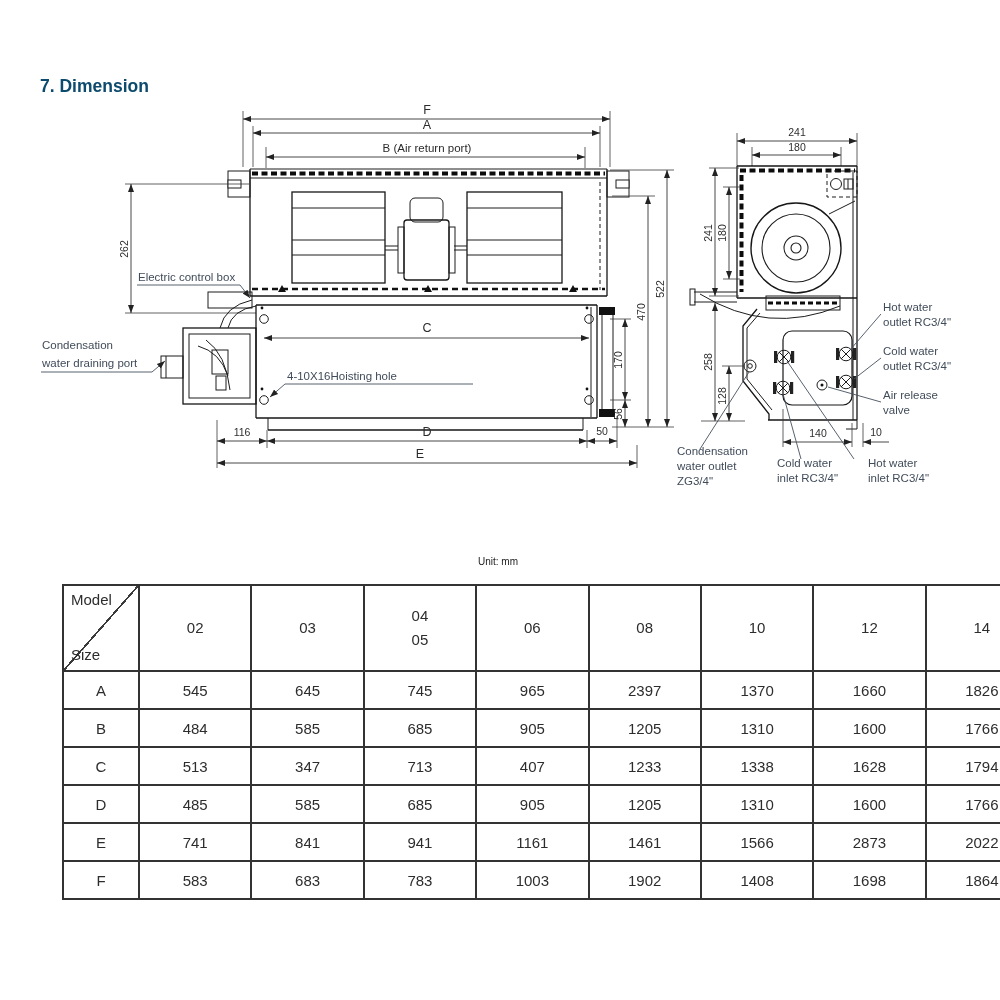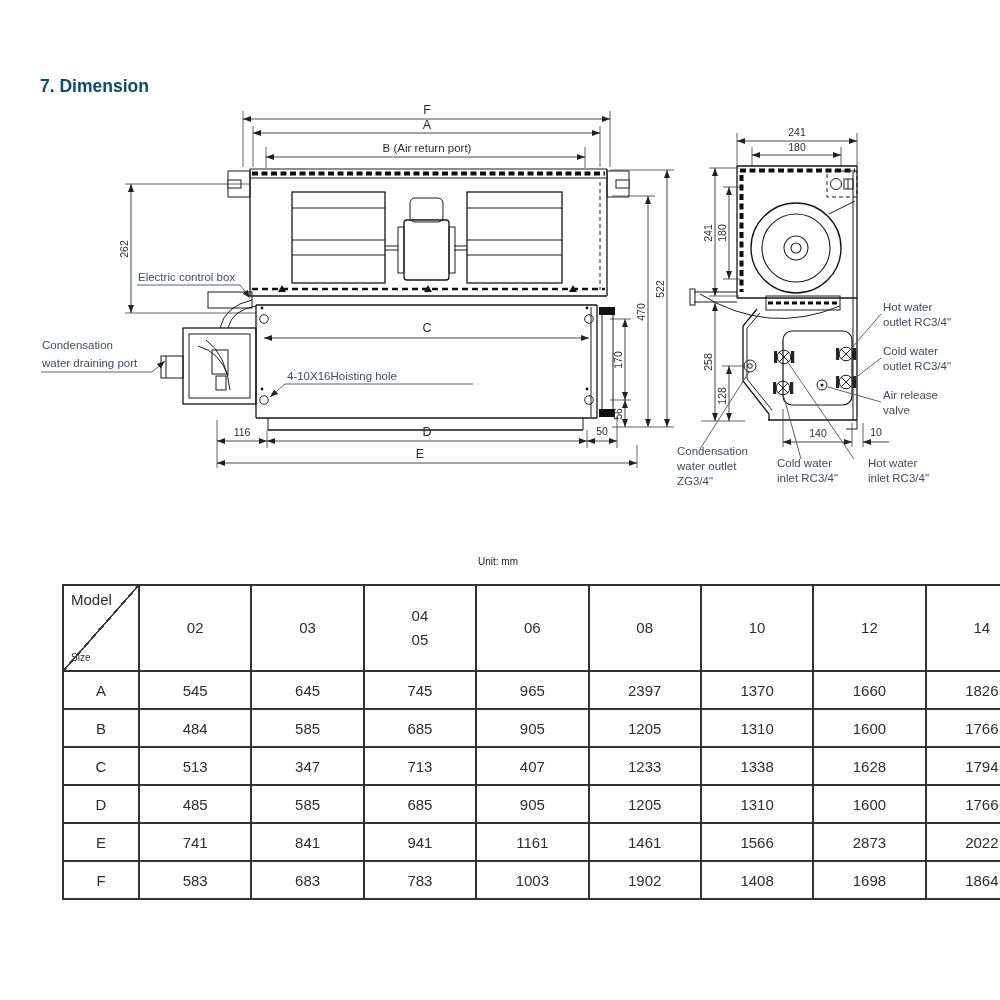--- a/index.html
+++ b/index.html
@@ -22,21 +22,21 @@
   .bdim{font-size:11.5px;fill:#2b2b2b;text-anchor:middle;}
   .callout{font-size:11.5px;fill:#414c5a;}
   
   table.dim-table{position:absolute;left:38px;top:584px;width:977px;border-collapse:collapse;table-layout:fixed;margin-left:24px;}
   table.dim-table th,table.dim-table td{border:2px solid #333;text-align:center;vertical-align:middle;font-size:15px;color:#2d2d2d;font-weight:400;padding:0;}
   table.dim-table thead th{height:84px;}
   table.dim-table tbody td,table.dim-table tbody th{height:36px;}
   th.corner{position:relative;background:
     linear-gradient(to bottom right,transparent calc(50% - 0.9px),#3a3a3a calc(50% - 0.9px),#3a3a3a calc(50% + 0.9px),transparent calc(50% + 0.9px));}
   th.corner .model{position:absolute;top:5px;left:7px;font-size:15px;color:#2d2d2d;}
-  th.corner .size{position:absolute;bottom:7px;left:7px;font-size:10px;color:#2d2d2d;}
+  th.corner .size{position:absolute;bottom:7px;left:7px;font-size:15px;color:#2d2d2d;}
   th.colhead{white-space:pre-line;line-height:1.6;}
   col.rowlab{width:76px;}
 </style>
 </head>
 <body>
 
 <div class="heading">7. Dimension</div>
 
 <svg class="drawing" width="1000" height="560" viewBox="0 0 1000 560">
   <defs>

